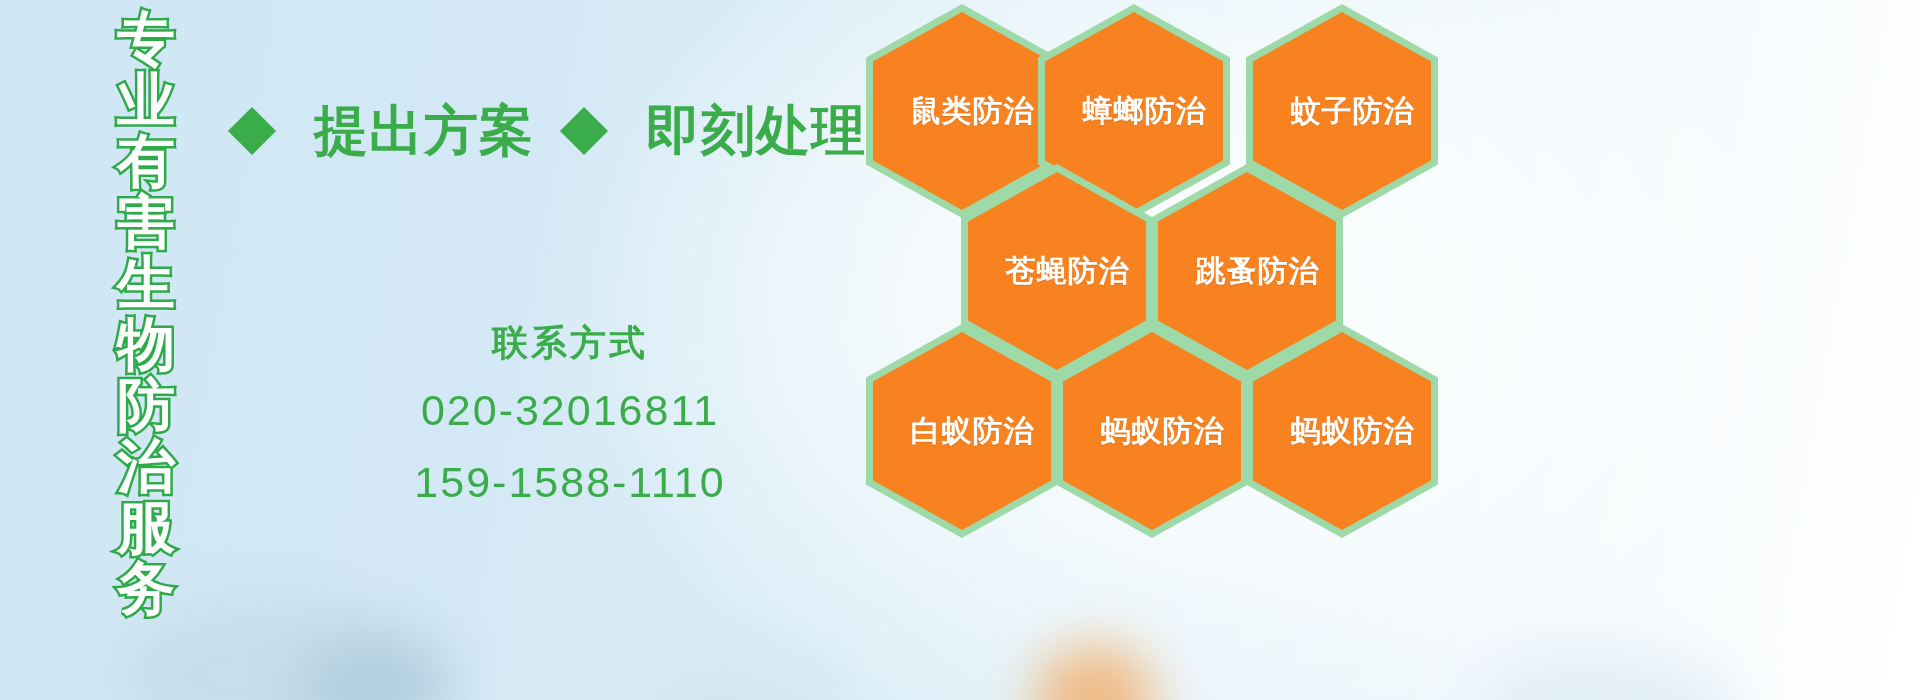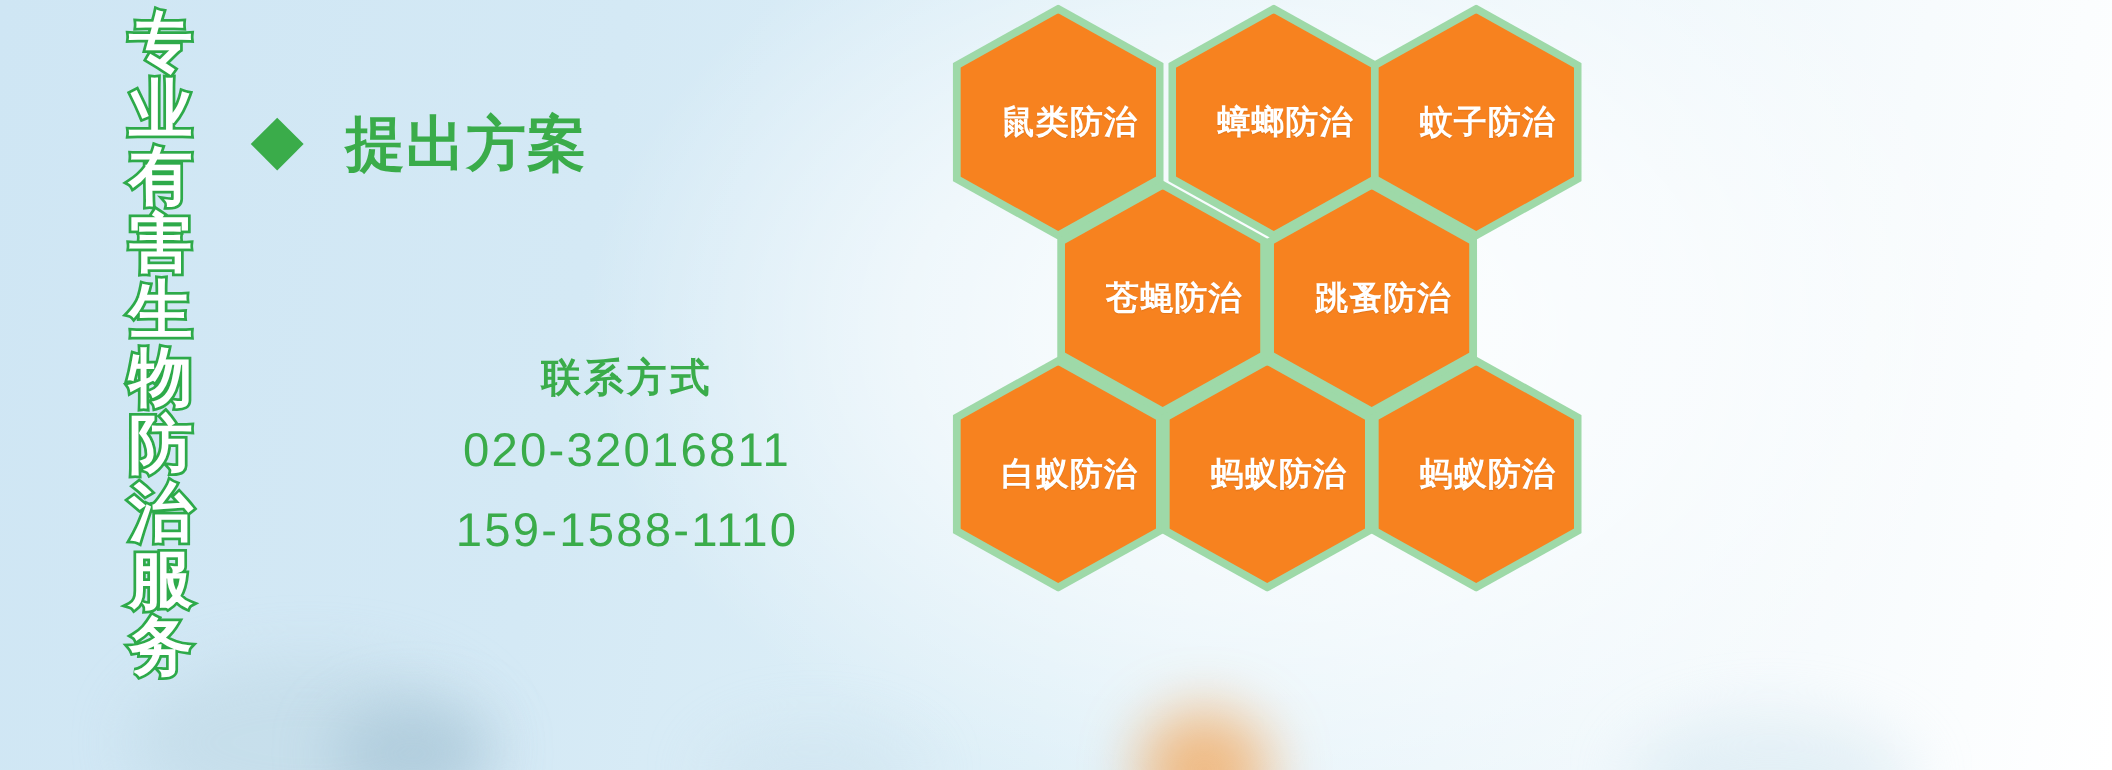--- a/index.html
+++ b/index.html
@@ -192,38 +192,42 @@
     <span class="vchar">务</span>
   </div>
 
   <div id="features">
     <div class="feature-row">
       <div class="feature-item">
         <span class="diamond"></span>
         <span class="feature-text">提出方案</span>
       </div>
       <span class="gap"></span>
+      <div class="feature-item">
+        <span class="diamond"></span>
+        <span class="feature-text">即刻处理</span>
+      </div>
     </div>
   </div>
 
   <div id="contact">
     <div id="contact-label">联系方式</div>
     <div class="phone">020-32016811</div>
     <div class="phone">159-1588-1110</div>
   </div>
 
   <div id="honeycomb">
 
     <div class="hex" style="left:8px;   top:4px;">
       <span class="hex-outer"></span>
       <span class="hex-inner"></span>
       <span class="hex-label">鼠类防治</span>
     </div>
 
-    <div class="hex" style="left:204px; top:4px;">
+    <div class="hex" style="left:180px; top:4px;">
       <span class="hex-outer"></span>
       <span class="hex-inner"></span>
       <span class="hex-label">蟑螂防治</span>
     </div>
 
     <div class="hex" style="left:388px; top:4px;">
       <span class="hex-outer"></span>
       <span class="hex-inner"></span>
       <span class="hex-label">蚊子防治</span>
     </div>

